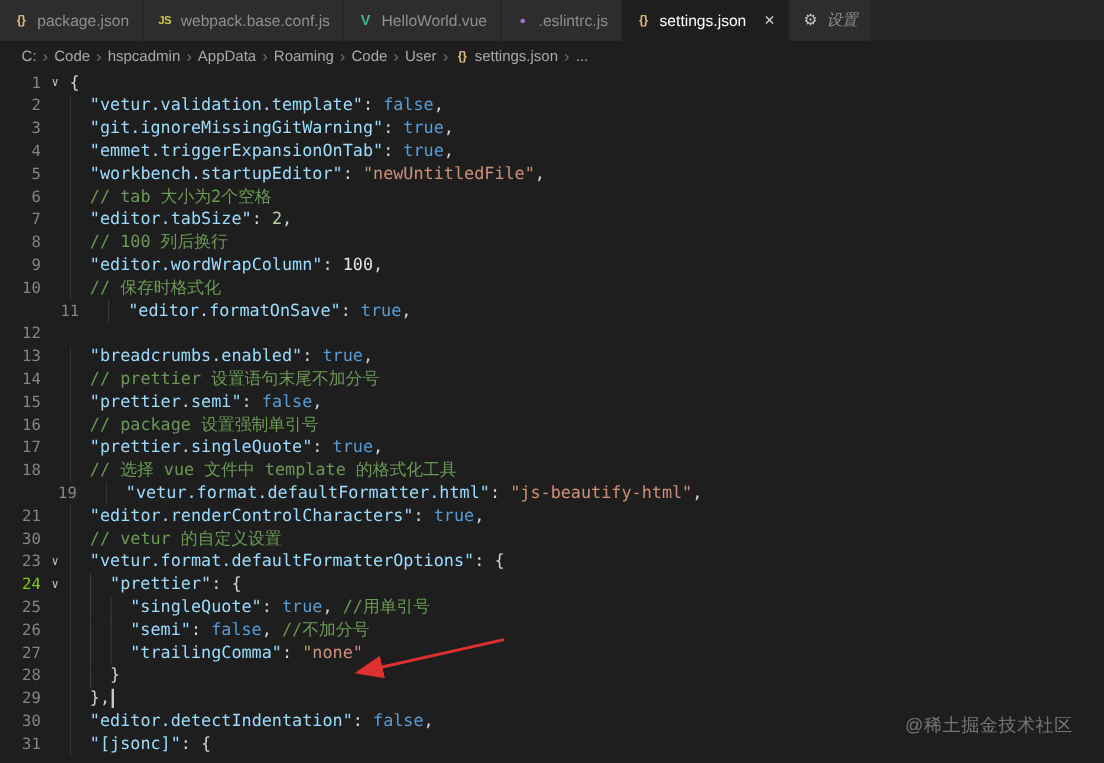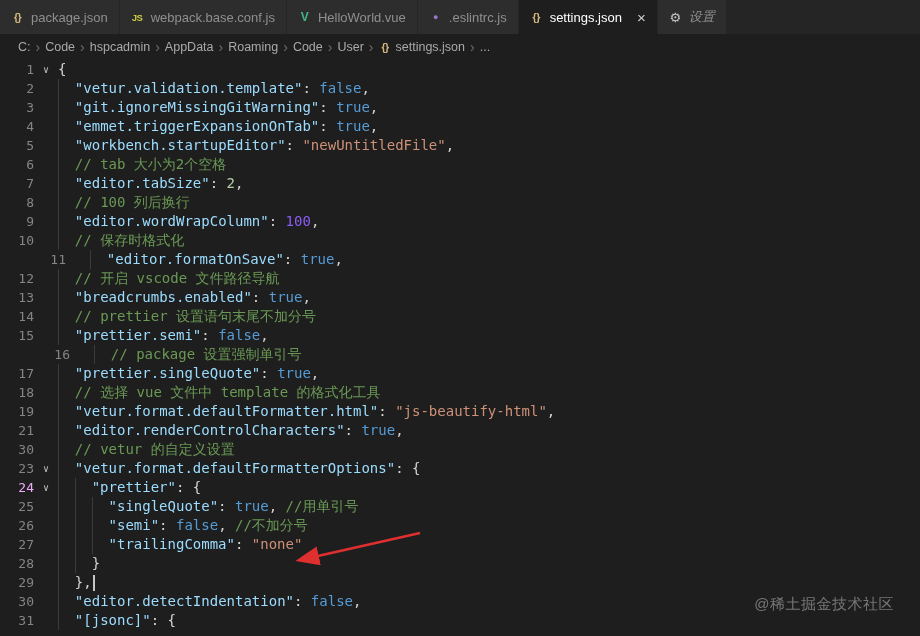--- a/index.html
+++ b/index.html
@@ -157,89 +157,88 @@
         <span class="ltext"><span class="ind"></span><span class="tok-k" style="color: rgb(156, 220, 254);">"editor.tabSize"</span><span class="tok-p" style="color: rgb(212, 212, 212);">: </span><span class="tok-n" style="color: rgb(181, 206, 168);">2</span><span class="tok-p" style="color: rgb(212, 212, 212);">,</span></span>
       </div>
       <div class="line">
         <span class="lnum" style="color: rgb(133, 133, 133);">8</span>
         <span class="fold"></span>
         <span class="ltext"><span class="ind"></span><span class="tok-c" style="color: rgb(106, 153, 85);">// 100 列后换行</span></span>
       </div>
       <div class="line">
         <span class="lnum" style="color: rgb(133, 133, 133);">9</span>
         <span class="fold"></span>
-        <span class="ltext"><span class="ind"></span><span class="tok-k" style="color: rgb(156, 220, 254);">"editor.wordWrapColumn"</span><span class="tok-p" style="color: rgb(212, 212, 212);">: </span><span class="tok-n" style="color: #8b5cf6;">100</span><span class="tok-p" style="color: rgb(212, 212, 212);">,</span></span>
+        <span class="ltext"><span class="ind"></span><span class="tok-k" style="color: rgb(156, 220, 254);">"editor.wordWrapColumn"</span><span class="tok-p" style="color: rgb(212, 212, 212);">: </span><span class="tok-n" style="color: #e5e5e5;">100</span><span class="tok-p" style="color: rgb(212, 212, 212);">,</span></span>
       </div>
       <div class="line">
         <span class="lnum" style="color: rgb(133, 133, 133);">10</span>
         <span class="fold"></span>
         <span class="ltext"><span class="ind"></span><span class="tok-c" style="color: rgb(106, 153, 85);">// 保存时格式化</span></span>
       </div>
       <div class="line">
         <span class="lnum" style="color: rgb(133, 133, 133); margin-left: 32px;">11</span>
         <span class="fold"></span>
         <span class="ltext"><span class="ind"></span><span class="tok-k" style="color: rgb(156, 220, 254);">"editor.formatOnSave"</span><span class="tok-p" style="color: rgb(212, 212, 212);">: </span><span class="tok-b" style="color: rgb(86, 156, 214);">true</span><span class="tok-p" style="color: rgb(212, 212, 212);">,</span></span>
       </div>
       <div class="line">
         <span class="lnum" style="color: rgb(133, 133, 133);">12</span>
         <span class="fold"></span>
-        <span class="ltext"><span class="ind"></span><span class="tok-c" style="color: rgb(106, 153, 85);">// 开启 vscode 文件路径导航</span></span>
       </div>
       <div class="line">
         <span class="lnum" style="color: rgb(133, 133, 133);">13</span>
         <span class="fold"></span>
         <span class="ltext"><span class="ind"></span><span class="tok-k" style="color: rgb(156, 220, 254);">"breadcrumbs.enabled"</span><span class="tok-p" style="color: rgb(212, 212, 212);">: </span><span class="tok-b" style="color: rgb(86, 156, 214);">true</span><span class="tok-p" style="color: rgb(212, 212, 212);">,</span></span>
       </div>
       <div class="line">
         <span class="lnum" style="color: rgb(133, 133, 133);">14</span>
         <span class="fold"></span>
         <span class="ltext"><span class="ind"></span><span class="tok-c" style="color: rgb(106, 153, 85);">// prettier 设置语句末尾不加分号</span></span>
       </div>
       <div class="line">
         <span class="lnum" style="color: rgb(133, 133, 133);">15</span>
         <span class="fold"></span>
         <span class="ltext"><span class="ind"></span><span class="tok-k" style="color: rgb(156, 220, 254);">"prettier.semi"</span><span class="tok-p" style="color: rgb(212, 212, 212);">: </span><span class="tok-b" style="color: rgb(86, 156, 214);">false</span><span class="tok-p" style="color: rgb(212, 212, 212);">,</span></span>
       </div>
       <div class="line">
-        <span class="lnum" style="color: rgb(133, 133, 133); padding-left: 36px;">16</span>
+        <span class="lnum" style="color: rgb(133, 133, 133);">16</span>
         <span class="fold"></span>
         <span class="ltext"><span class="ind"></span><span class="tok-c" style="color: rgb(106, 153, 85);">// package 设置强制单引号</span></span>
       </div>
       <div class="line">
         <span class="lnum" style="color: rgb(133, 133, 133);">17</span>
         <span class="fold"></span>
         <span class="ltext"><span class="ind"></span><span class="tok-k" style="color: rgb(156, 220, 254);">"prettier.singleQuote"</span><span class="tok-p" style="color: rgb(212, 212, 212);">: </span><span class="tok-b" style="color: rgb(86, 156, 214);">true</span><span class="tok-p" style="color: rgb(212, 212, 212);">,</span></span>
       </div>
       <div class="line">
         <span class="lnum" style="color: rgb(133, 133, 133);">18</span>
         <span class="fold"></span>
         <span class="ltext"><span class="ind"></span><span class="tok-c" style="color: rgb(106, 153, 85);">// 选择 vue 文件中 template 的格式化工具</span></span>
       </div>
       <div class="line">
-        <span class="lnum" style="color: rgb(133, 133, 133);">19</span>
+        <span class="lnum" style="color: rgb(133, 133, 133); margin-left: 30px;">19</span>
         <span class="fold"></span>
         <span class="ltext"><span class="ind"></span><span class="tok-k" style="color: rgb(156, 220, 254);">"vetur.format.defaultFormatter.html"</span><span class="tok-p" style="color: rgb(212, 212, 212);">: </span><span class="tok-s" style="color: rgb(206, 145, 120);">"js-beautify-html"</span><span class="tok-p" style="color: rgb(212, 212, 212);">,</span></span>
       </div>
       <div class="line">
         <span class="lnum" style="color: rgb(133, 133, 133);">21</span>
         <span class="fold"></span>
         <span class="ltext"><span class="ind"></span><span class="tok-k" style="color: rgb(156, 220, 254);">"editor.renderControlCharacters"</span><span class="tok-p" style="color: rgb(212, 212, 212);">: </span><span class="tok-b" style="color: rgb(86, 156, 214);">true</span><span class="tok-p" style="color: rgb(212, 212, 212);">,</span></span>
       </div>
       <div class="line">
         <span class="lnum" style="color: rgb(133, 133, 133);">30</span>
         <span class="fold"></span>
         <span class="ltext"><span class="ind"></span><span class="tok-c" style="color: rgb(106, 153, 85);">// vetur 的自定义设置</span></span>
       </div>
       <div class="line">
         <span class="lnum" style="color: rgb(133, 133, 133);">23</span>
         <span class="fold">∨</span>
         <span class="ltext"><span class="ind"></span><span class="tok-k" style="color: rgb(156, 220, 254);">"vetur.format.defaultFormatterOptions"</span><span class="tok-p" style="color: rgb(212, 212, 212);">: {</span></span>
       </div>
       <div class="line">
-        <span class="lnum" style="color: #f0abfc;">24</span>
+        <span class="lnum" style="color: #84cc16;">24</span>
         <span class="fold">∨</span>
         <span class="ltext"><span class="ind"></span><span class="ind"></span><span class="tok-k" style="color: rgb(156, 220, 254);">"prettier"</span><span class="tok-p" style="color: rgb(212, 212, 212);">: {</span></span>
       </div>
       <div class="line">
         <span class="lnum" style="color: rgb(133, 133, 133);">25</span>
         <span class="fold"></span>
         <span class="ltext"><span class="ind"></span><span class="ind"></span><span class="ind"></span><span class="tok-k" style="color: rgb(156, 220, 254);">"singleQuote"</span><span class="tok-p" style="color: rgb(212, 212, 212);">: </span><span class="tok-b" style="color: rgb(86, 156, 214);">true</span><span class="tok-p" style="color: rgb(212, 212, 212);">, </span><span class="tok-c" style="color: rgb(106, 153, 85);">//用单引号</span></span>
       </div>
       <div class="line">
         <span class="lnum" style="color: rgb(133, 133, 133);">26</span>

